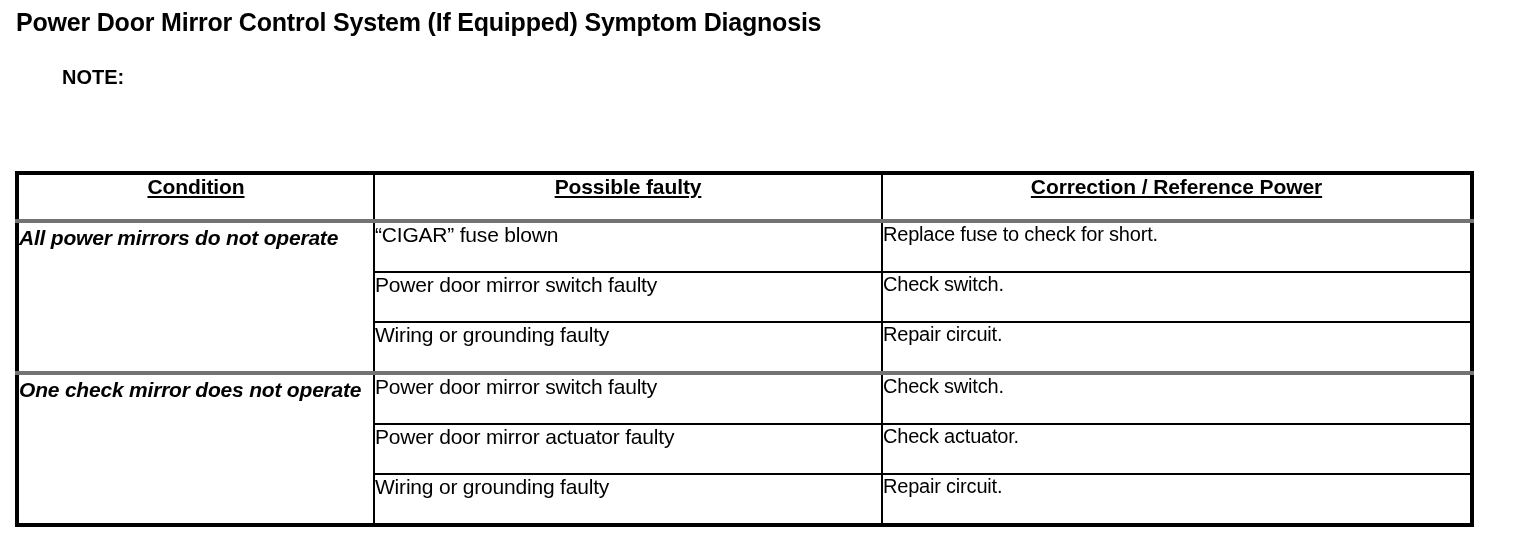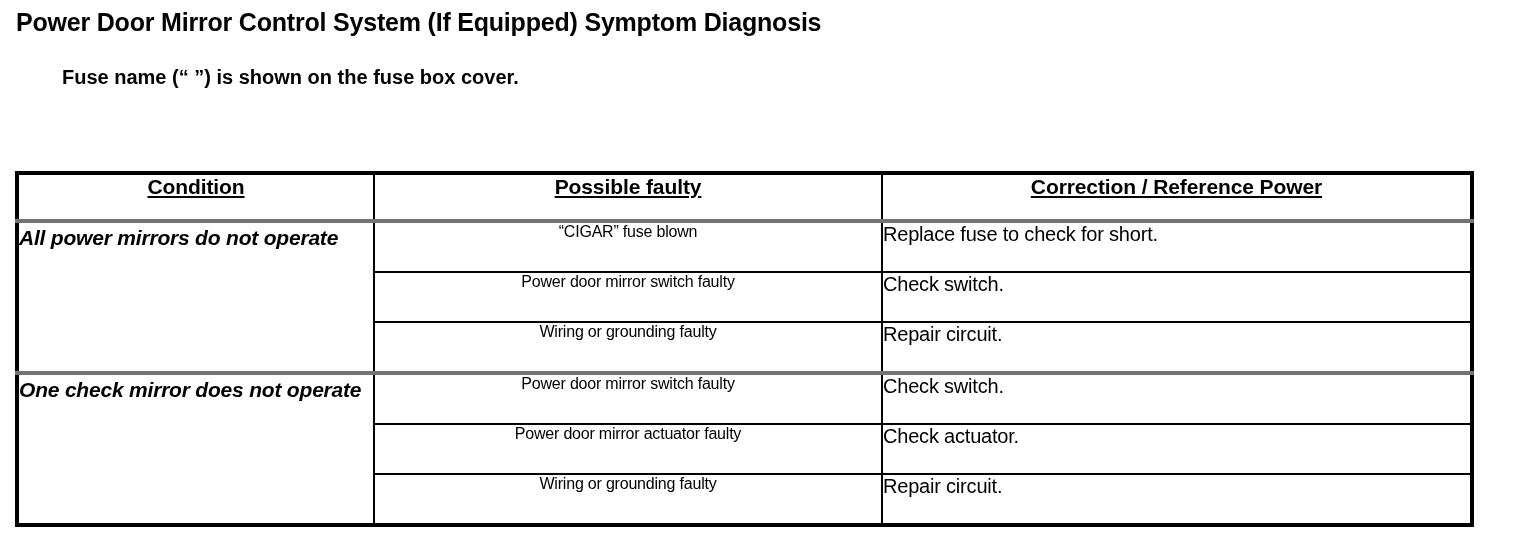--- a/index.html
+++ b/index.html
@@ -72,46 +72,45 @@
     font-weight: bold;
     font-style: italic;
     line-height: 30px;
     padding: 6px 6px 6px 12px;
     letter-spacing: -0.2px;
   }
 
   .cause-cell {
     height: 48px;
     vertical-align: middle;
-    font-size: 16px;
+    font-size: 21px;
     padding: 2px 6px 2px 10px;
     letter-spacing: -0.2px;
     white-space: nowrap;
-    text-align: center;
   }
 
   .corr-cell {
     height: 48px;
     vertical-align: middle;
     font-size: 20px;
     padding: 2px 6px 2px 12px;
     letter-spacing: -0.2px;
     white-space: nowrap;
     margin-left: 48px;
   }
 
   .grp-top > td { border-top: 4px solid #737373; }
 </style>
 </head>
 <body>
 
 <div class="page-title">Power Door Mirror Control System (If Equipped) Symptom Diagnosis</div>
 
 <div class="note-block">
-  <div>Fuse name (“ ”) is shown on the fuse box cover.</div>
+  <div>NOTE:</div>
 </div>
 
 <table class="diag-table">
   <colgroup>
     <col class="col-cond">
       <col class="col-cause">
       <col class="col-corr">
   </colgroup>
   <thead>
     <tr>

